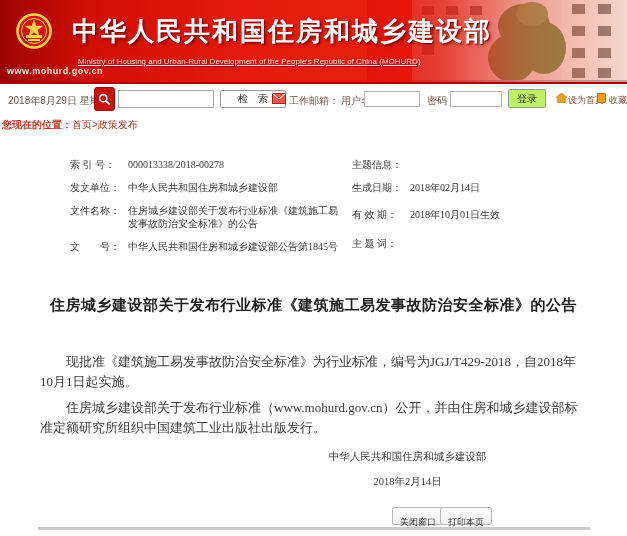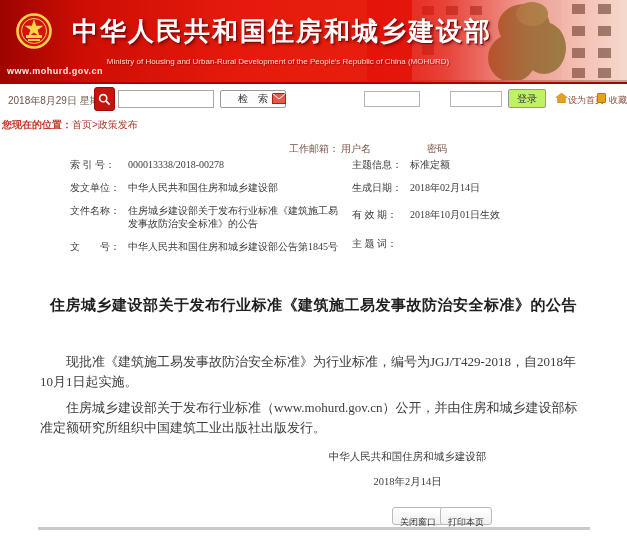--- a/index.html
+++ b/index.html
@@ -15,34 +15,34 @@
     background:linear-gradient(90deg,#9e0400 0%,#cf0e04 14%,#e51a0c 38%,#e71e0e 58%,#e93322 74%,#ec5a45 88%,#eda08c 100%);
     border-bottom:2px solid #a80300; overflow:hidden; }
   .building { position:absolute; right:0; top:0; width:215px; height:84px; }
   .banner-overlay { position:absolute; right:0; top:0; width:260px; height:84px;
     background:linear-gradient(90deg,rgba(228,20,10,1) 0%,rgba(228,20,10,0.78) 30%,rgba(230,40,25,0.38) 62%,rgba(235,90,60,0.15) 100%); }
   .emblem { position:absolute; left:16px; top:7px; }
   .site-url { position:absolute; left:7px; top:66px; color:#ffe9e0; font-size:9px; font-weight:bold; letter-spacing:0.5px; }
   .site-title { position:absolute; left:72px; top:14px; width:420px; text-align:center;
     color:#ffffff; font-size:26px; font-weight:bold; letter-spacing:2px; white-space:nowrap;
     text-shadow:1px 1px 0 #8a0500, 2px 2px 3px rgba(70,0,0,.55); }
-  .site-subtitle { position:absolute; left:78px; top:57px; width:400px; text-align:center;
-    color:#ffd9cf; font-size:8px; text-shadow:1px 1px 1px rgba(90,0,0,.6); white-space:nowrap; }
+  .site-subtitle { position:absolute; left:78px; top:57px; width:400px; text-align:left;
+    color:#ffd9cf; font-size:8px; text-shadow:1px 1px 1px rgba(90,0,0,.6); white-space:nowrap;text-decoration:underline; }
 
   
   .toolbar { position:absolute; left:0; top:86px; width:627px; height:30px; background:#fff; }
   .tb-date { position:absolute; left:8px; top:8px; font-size:10px; color:#6b5448; }
   .search-ico { position:absolute; left:94px; top:1px; width:21px; height:24px; background:#c6130b;
     border-radius:3px; border:1px solid #9c0a05; display:flex; align-items:center; justify-content:center; cursor:pointer; }
   .search-input { position:absolute; left:118px; top:4px; width:96px; height:18px;
     border:1px solid #a9a9a9; font-size:10px; padding:0 3px; }
   .btn-search { position:absolute; left:220px; top:4px; width:66px; height:18px;
     background:#fdfdfd; border:1px solid #999; font-size:10px; color:#333; cursor:pointer; border-radius:2px; }
   .mail-ico { position:absolute; left:272px; top:7px; }
-  .lab { position:absolute; top:8px; font-size:10px; color:#7a5143; white-space:nowrap;margin-top:48px; }
+  .lab { position:absolute; top:8px; font-size:10px; color:#7a5143; white-space:nowrap; }
   .lab-mail { left:289px; }
   .lab-user { left:341px; }
   .in-user { position:absolute; left:364px; top:5px; width:56px; height:16px; border:1px solid #b5b5b5; font-size:10px; padding:0 2px; }
   .lab-pass { left:427px; }
   .in-pass { position:absolute; left:450px; top:5px; width:52px; height:16px; border:1px solid #b5b5b5; font-size:10px; padding:0 2px; }
   .btn-login { position:absolute; left:508px; top:3px; width:38px; height:19px;
     background:#bef264; border:1px solid #999; font-size:10px; color:#333; cursor:pointer; border-radius:2px; }
   .home-ico { position:absolute; left:556px; top:7px; }
   .link-sethome { position:absolute; left:568px; top:8px; font-size:9px; color:#8c4a3a; text-decoration:none; cursor:pointer; white-space:nowrap; }
   .bm-ico { position:absolute; left:597px; top:7px; width:9px; height:10px; background:#e8a020; border:1px solid #b97a10; border-radius:1px; }
@@ -178,21 +178,20 @@
     <span class="mv">住房城乡建设部关于发布行业标准《建筑施工易发事故防治安全标准》的公告</span>
   </div>
   <div class="meta-row">
     <span class="ml">文　　号：</span>
     <span class="mv">中华人民共和国住房和城乡建设部公告第1845号</span>
   </div>
 </div>
 <div class="meta meta-col meta-right">
   <div class="meta-row">
     <span class="ml">主题信息：</span>
-    <span class="mv">标准定额</span>
   </div>
   <div class="meta-row">
     <span class="ml">生成日期：</span>
     <span class="mv">2018年02月14日</span>
   </div>
   <div class="meta-row gap1">
     <span class="ml">有 效 期：</span>
     <span class="mv">2018年10月01日生效</span>
   </div>
   <div class="meta-row gap2">

